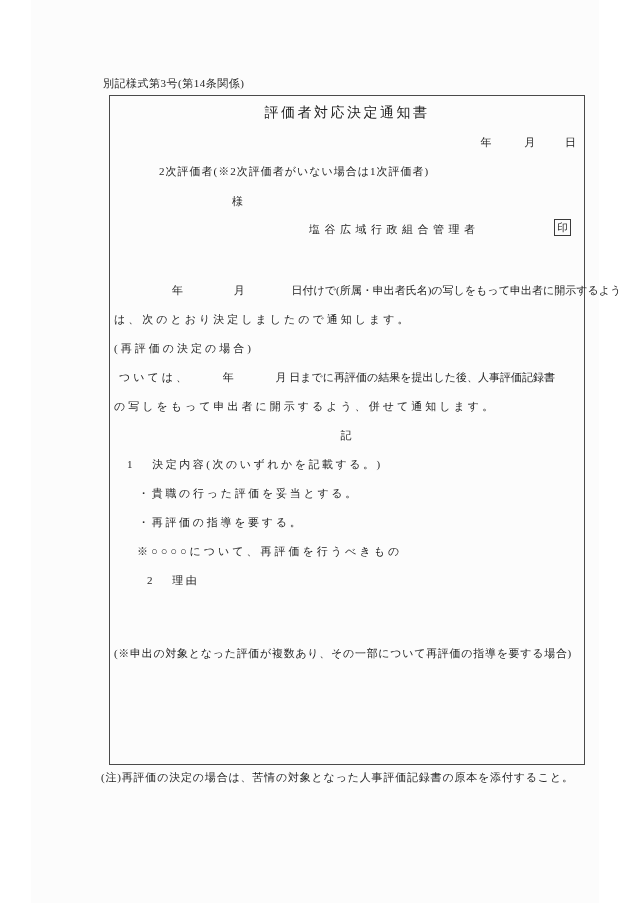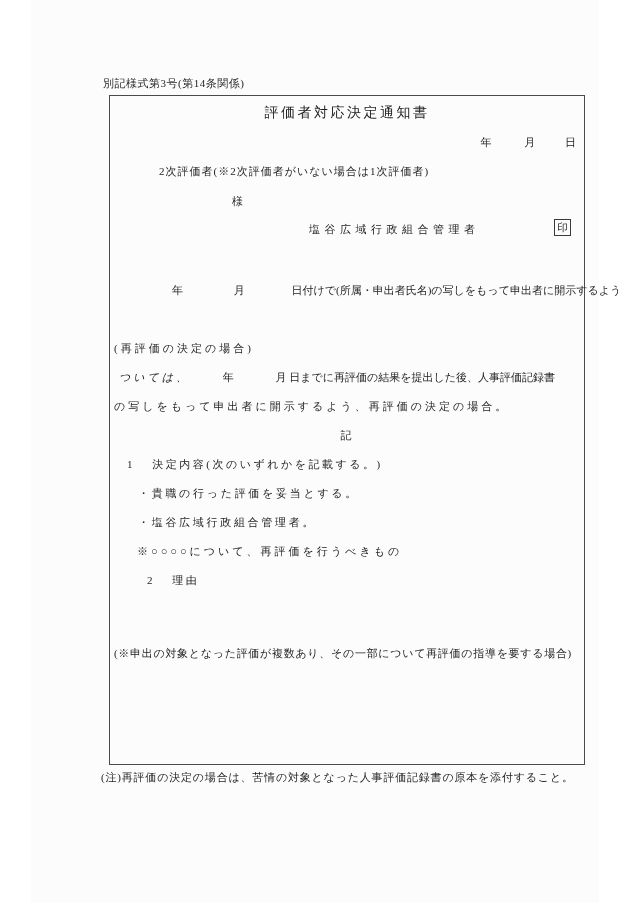--- a/index.html
+++ b/index.html
@@ -54,21 +54,21 @@
 
   .p1 { left: 4px; top: 187px; letter-spacing: 0; }
   .p1 .y { margin-left: 58px; }
   .p1 .m { margin-left: 48px; }
   .p1 .rest { margin-left: 44px; letter-spacing: 0; }
 
   .p1cont { left: 4px; top: 216px; letter-spacing: 3px; }
   .case-heading { left: 4px; top: 245px; letter-spacing: 3px; }
 
   .p2 { left: 9px; top: 274px; letter-spacing: 0; }
-  .p2 .lead { letter-spacing: 3px; font-style: italic; }
+  .p2 .lead { letter-spacing: 3px; }
   .p2 .y { margin-left: 30px; }
   .p2 .m { margin-left: 39px; }
   .p2 .rest { letter-spacing: 0; }
 
   .p2cont { left: 4px; top: 303px; letter-spacing: 3px; }
 
   .ki { left: 0; top: 332px; width: 100%; text-align: center; letter-spacing: 2px; }
 
   .item1 { left: 17px; top: 361px; letter-spacing: 2.5px; text-align: center; }
   .item1 .label { margin-left: 12px; }
@@ -106,42 +106,43 @@
     <div class="abs sender">塩谷広域行政組合管理者</div>
 
     <div class="abs seal">印</div>
 
     <div class="abs p1">
       <span class="y">年</span>
       <span class="m">月</span>
       <span class="rest">日付けで(所属・申出者氏名)の写しをもって申出者に開示するよう</span>
     </div>
 
+    <div class="abs p1cont">は、次のとおり決定しましたので通知します。</div>
 
     <div class="abs case-heading">(再評価の決定の場合)</div>
 
     <div class="abs p2">
       <span class="lead">ついては、</span>
       <span class="y">年</span>
       <span class="m">月</span>
       <span class="rest">日までに再評価の結果を提出した後、人事評価記録書</span>
     </div>
 
-    <div class="abs p2cont">の写しをもって申出者に開示するよう、再評価の決定の場合。</div>
+    <div class="abs p2cont">の写しをもって申出者に開示するよう、併せて通知します。</div>
 
     <div class="abs ki">記</div>
 
     <div class="abs item1">
       <span>1</span>
       <span class="label">決定内容(次のいずれかを記載する。)</span>
     </div>
 
     <div class="abs opt1">・貴職の行った評価を妥当とする。</div>
 
-    <div class="abs opt2">・塩谷広域行政組合管理者。</div>
+    <div class="abs opt2">・再評価の指導を要する。</div>
 
     <div class="abs opt3">※○○○○について、再評価を行うべきもの</div>
 
     <div class="abs item2">
       <span>2</span>
       <span class="label">理由</span>
     </div>
 
     <div class="abs footnote">(※申出の対象となった評価が複数あり、その一部について再評価の指導を要する場合)</div>
 

